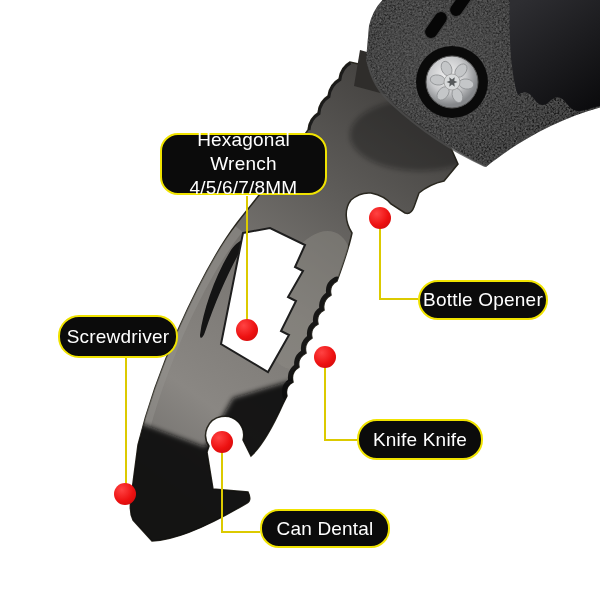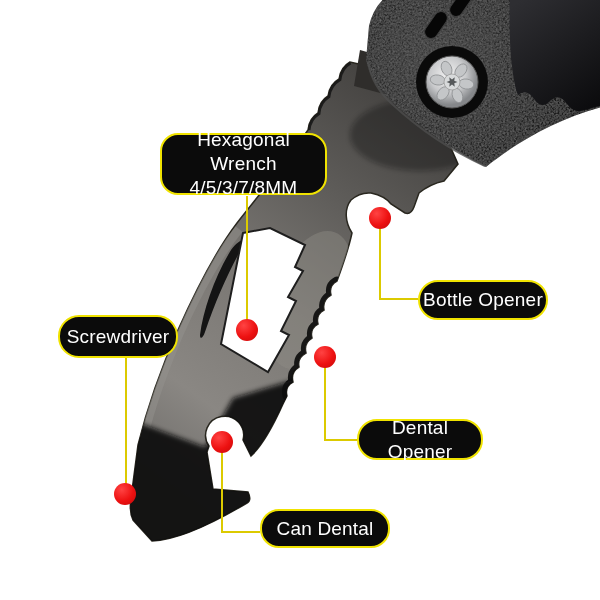--- a/index.html
+++ b/index.html
@@ -143,28 +143,28 @@
   <div class="leader" style="left:222px;top:531px;width:38px;height:2px;"></div>
 
   <div class="dot" style="left:236px;top:319px;"></div>
   <div class="dot" style="left:369px;top:207px;"></div>
   <div class="dot" style="left:114px;top:483px;"></div>
   <div class="dot" style="left:314px;top:346px;"></div>
   <div class="dot" style="left:211px;top:431px;"></div>
 
   <div class="callout" style="left:160px;top:133px;width:167px;height:62px;border-radius:18px;">
     <span>Hexagonal Wrench</span>
-    <span>4/5/3/7/8MM</span>
+    <span>4/5/6/7/8MM</span>
   </div>
   <div class="callout" style="left:418px;top:280px;width:130px;height:40px;border-radius:20px;">
     <span>Bottle Opener</span>
   </div>
   <div class="callout" style="left:58px;top:315px;width:120px;height:43px;border-radius:21px;">
     <span>Screwdriver</span>
   </div>
   <div class="callout" style="left:357px;top:419px;width:126px;height:41px;border-radius:20px;">
-    <span>Dental Opener</span>
+    <span>Knife Knife</span>
   </div>
   <div class="callout" style="left:260px;top:509px;width:130px;height:39px;border-radius:19px;">
     <span>Can Dental</span>
   </div>
 
 </div>
 
 </body></html>

